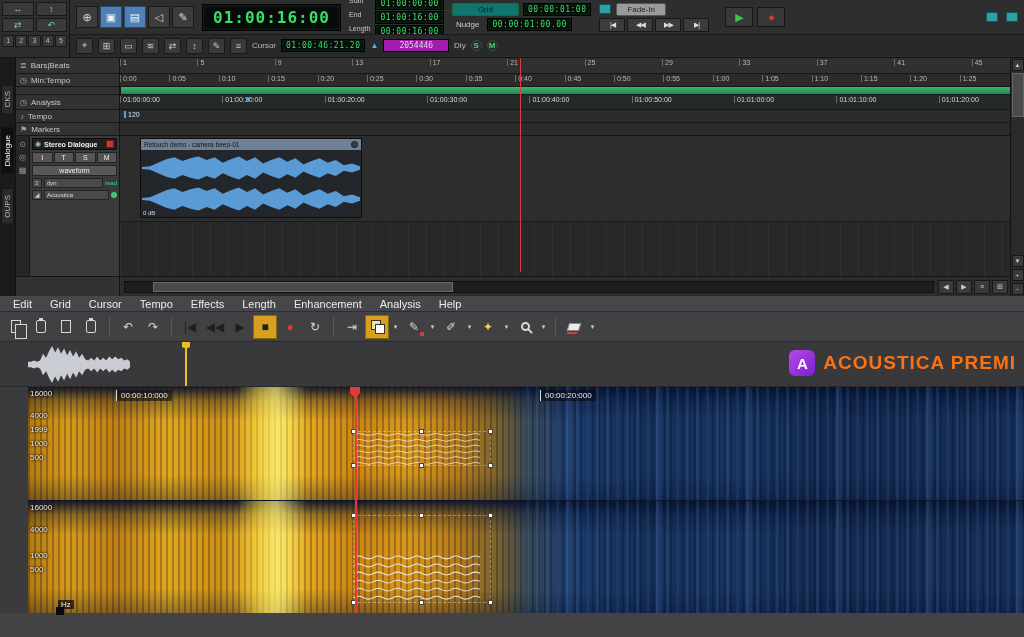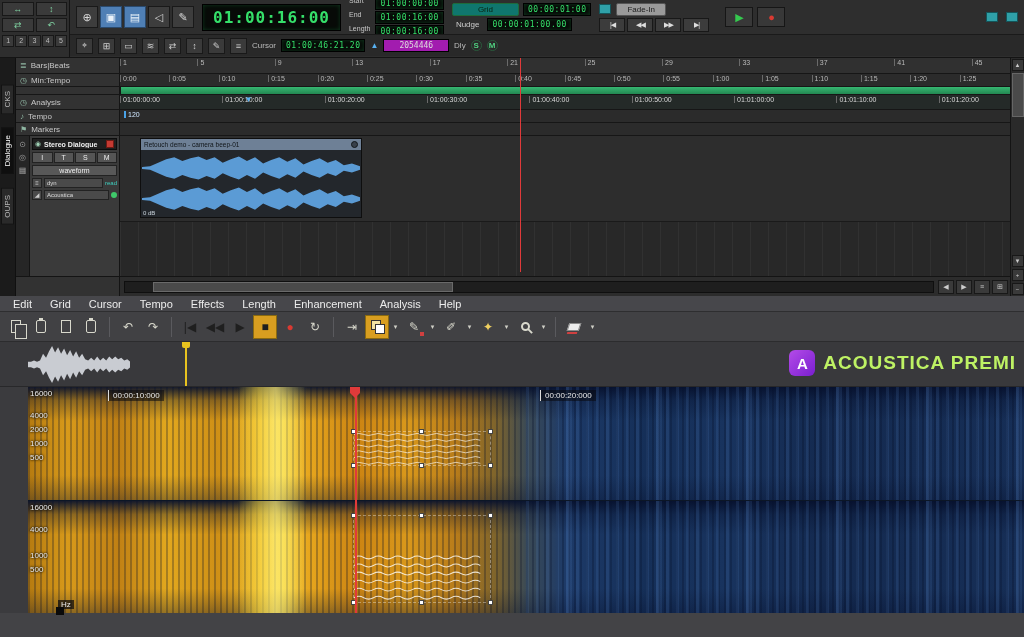--- a/index.html
+++ b/index.html
@@ -128,21 +128,21 @@
   .pen-red{position:relative;}
   .pen-red::after{content:"";position:absolute;right:1px;bottom:2px;width:4px;height:4px;background:#d04040;}
   .wand{color:#f0d060;}
 
   .overview{position:relative;height:45px;background:#39393c;border-bottom:1px solid #28282a;padding-left:28px;}
   .ov-wave{position:absolute;left:28px;right:0;top:0;height:45px;}
   .ov-marker{position:absolute;left:185px;top:0;bottom:0;width:2px;background:#e8c31f;}
   .ov-marker::before{content:"";position:absolute;top:0;left:-3px;width:8px;height:6px;background:#e8c31f;border-radius:0 0 2px 2px;}
   .brand{position:absolute;right:8px;top:8px;display:flex;align-items:center;gap:8px;}
   .brand-logo{width:26px;height:26px;border-radius:6px;background:linear-gradient(135deg,#b44be8,#7a1fd0);display:flex;align-items:center;justify-content:center;color:#fff;font-weight:bold;font-size:15px;}
-  .brand-name{font-size:19px;font-weight:bold;color:#bef264;letter-spacing:1px;white-space:nowrap;}
+  .brand-name{font-size:19px;font-weight:bold;color:#f97316;letter-spacing:1px;white-space:nowrap;}
 
   .spectral{position:relative;height:226px;background:#3b3b3e;padding-left:28px;}
   .spec-inner{position:relative;height:100%;display:flex;flex-direction:column;}
   .channel{position:relative;flex:1;overflow:hidden;background:
     repeating-linear-gradient(90deg,rgba(5,15,40,.28) 0 2px,rgba(0,0,0,0) 2px 6px),
     linear-gradient(90deg,#b57a10 0%,#d89a1a 4%,#c08014 9%,#e2a81e 14%,#cf9016 19%,#eab428 23%,#f5d43a 25.5%,#e8a81e 28%,#cc8412 33%,#d9981b 38%,#b87c1a 43%,#7e642c 47%,#3c4a54 50%,#1d3a68 54%,#152f58 62%,#18335e 70%,#142a50 80%,#162e56 100%);}
   .channel.ch1{border-bottom:1px solid #0c1626;}
   .channel::before{content:"";position:absolute;inset:0;background:linear-gradient(180deg,rgba(6,16,44,.92) 0%,rgba(6,16,44,.35) 12%,rgba(6,16,44,0) 30%,rgba(6,16,44,0) 78%,rgba(6,16,44,.35) 100%);}
   .channel::after{content:"";position:absolute;top:0;bottom:0;left:50%;right:0;background:
     repeating-linear-gradient(90deg,rgba(90,140,210,.15) 0 3px,rgba(0,0,0,0) 3px 10px),
@@ -501,29 +501,29 @@
         </svg>
       <div class="ov-marker"></div>
       <div class="brand">
         <span class="brand-logo">A</span>
         <span class="brand-name">ACOUSTICA PREMI</span>
       </div>
     </div>
 
     <div class="spectral">
       <div class="spec-inner">
-        <div class="rchip" style="left:80px">00:00:10:000</div>
+        <div class="rchip" style="left:88px">00:00:10:000</div>
         <div class="rchip" style="left:512px">00:00:20:000</div>
 
         <div class="channel ch1">
           <div class="blob"></div>
           <div class="freqs">
             <span class="freq" style="top:2px">16000</span>
             <span class="freq" style="top:24px">4000</span>
-            <span class="freq" style="top:38px">2000</span>
+            <span class="freq" style="top:38px">1999</span>
             <span class="freq" style="top:52px">1000</span>
             <span class="freq" style="top:66px">500</span>
           </div>
           <div class="sel s1">
             <svg class="harm" viewBox="0 0 140 40" preserveAspectRatio="none">
               <defs>
                   <path id="hw1" d="M0,3 q5,-2.5 10,0 t10,0 t10,0 t10,0 t10,0 t10,0 t10,0 t10,0 t10,0 t10,0 t10,0 t10,0 t10,0"></path>
                 </defs>
               <use href="#hw1" y="0"></use>
                 <use href="#hw1" y="7"></use>

